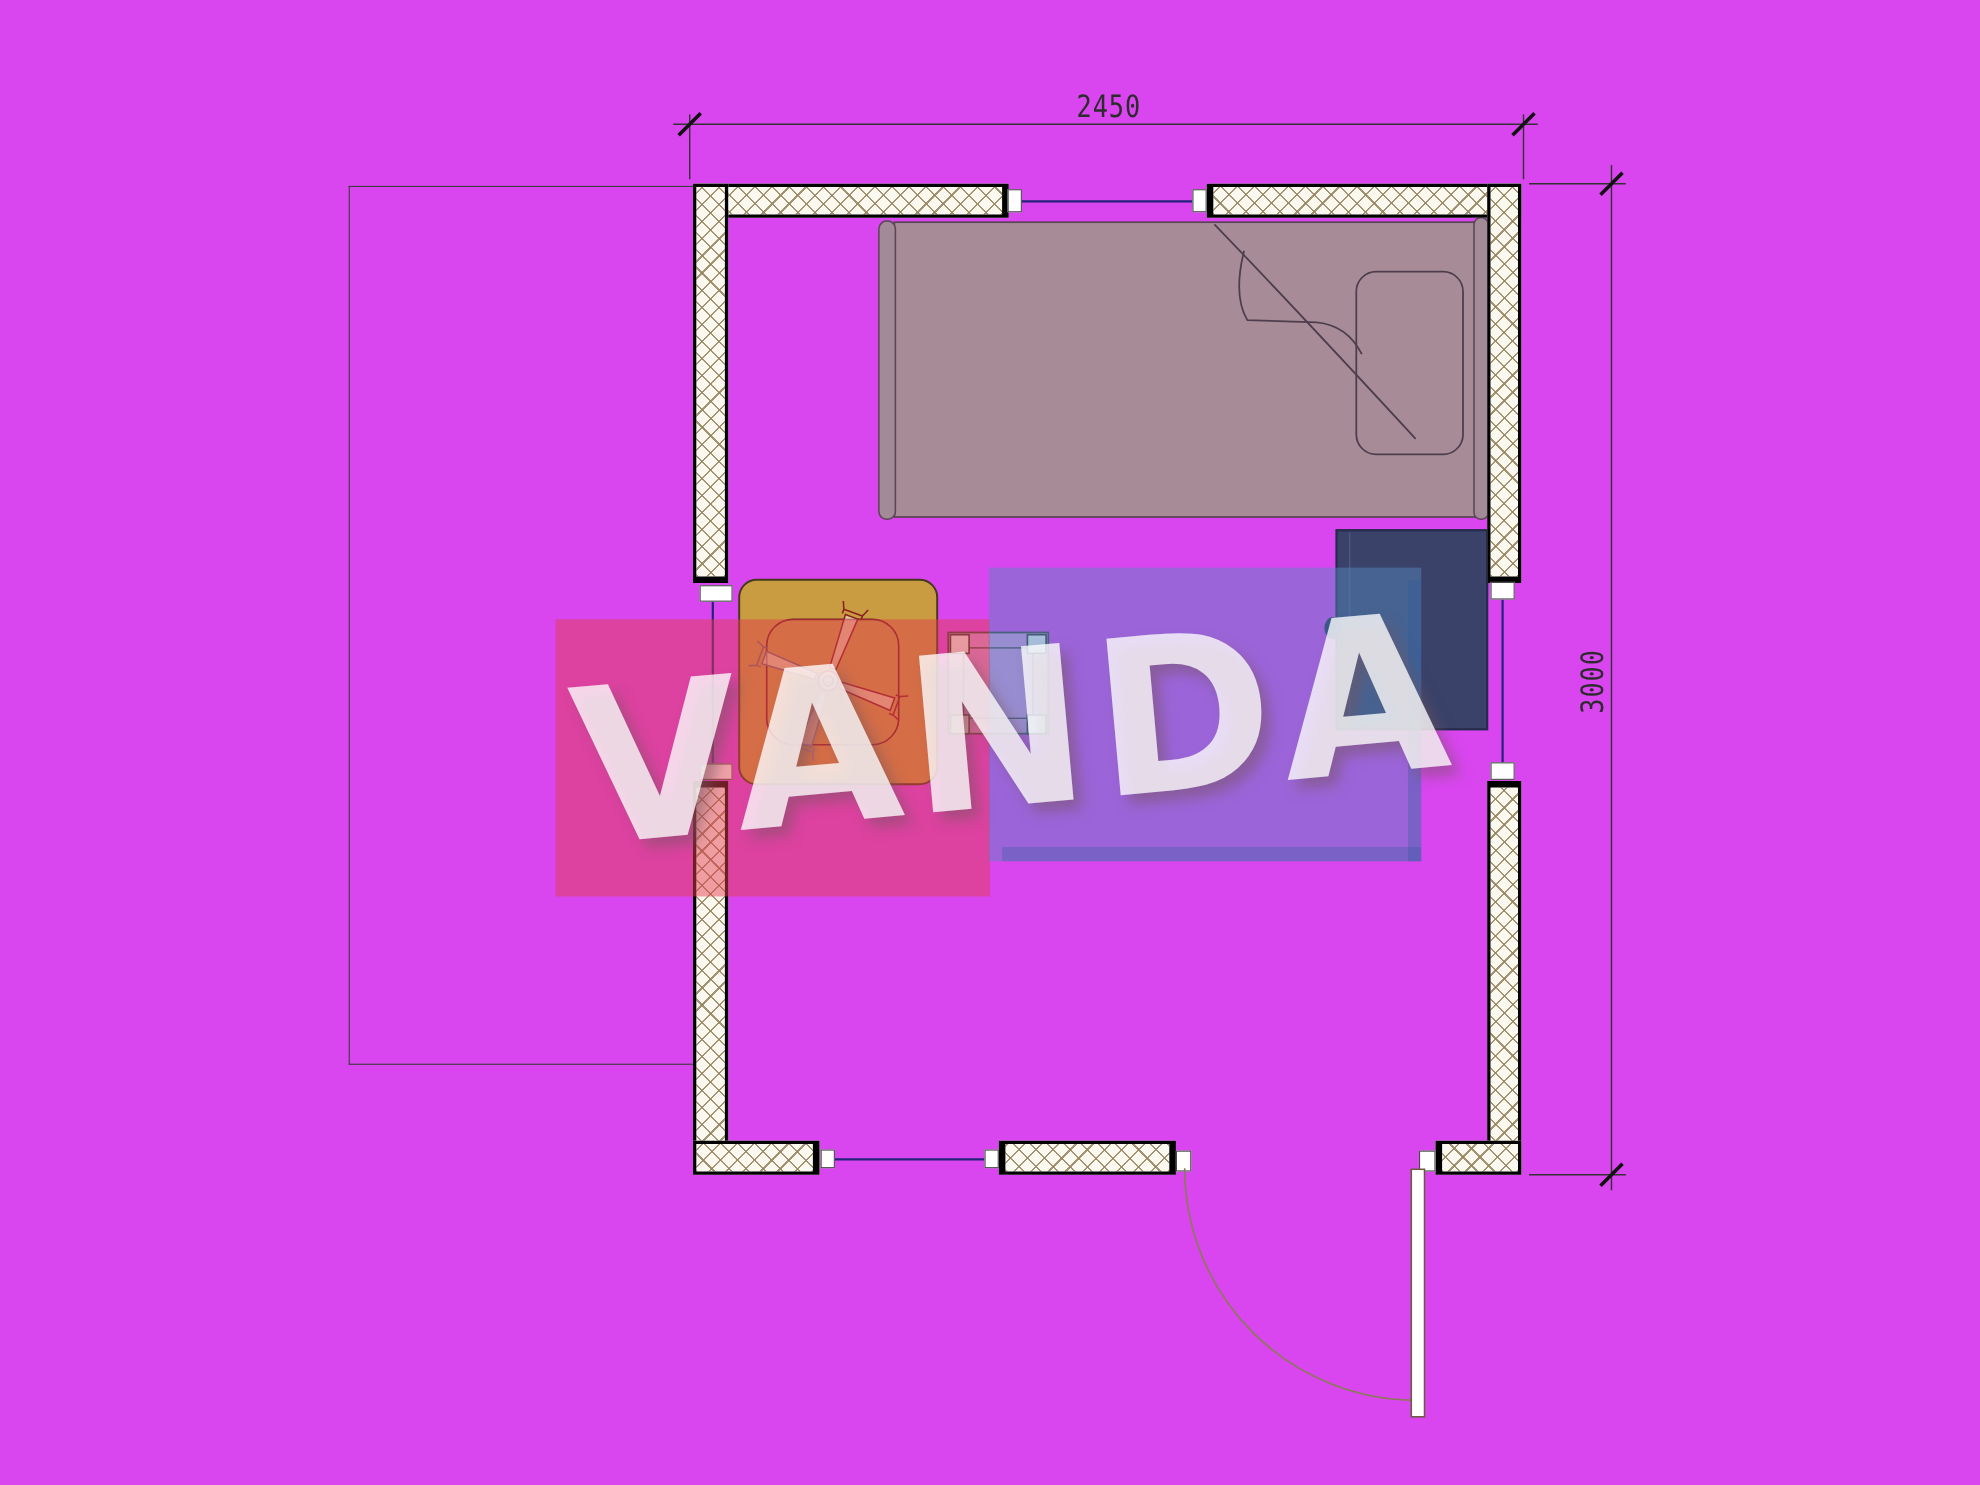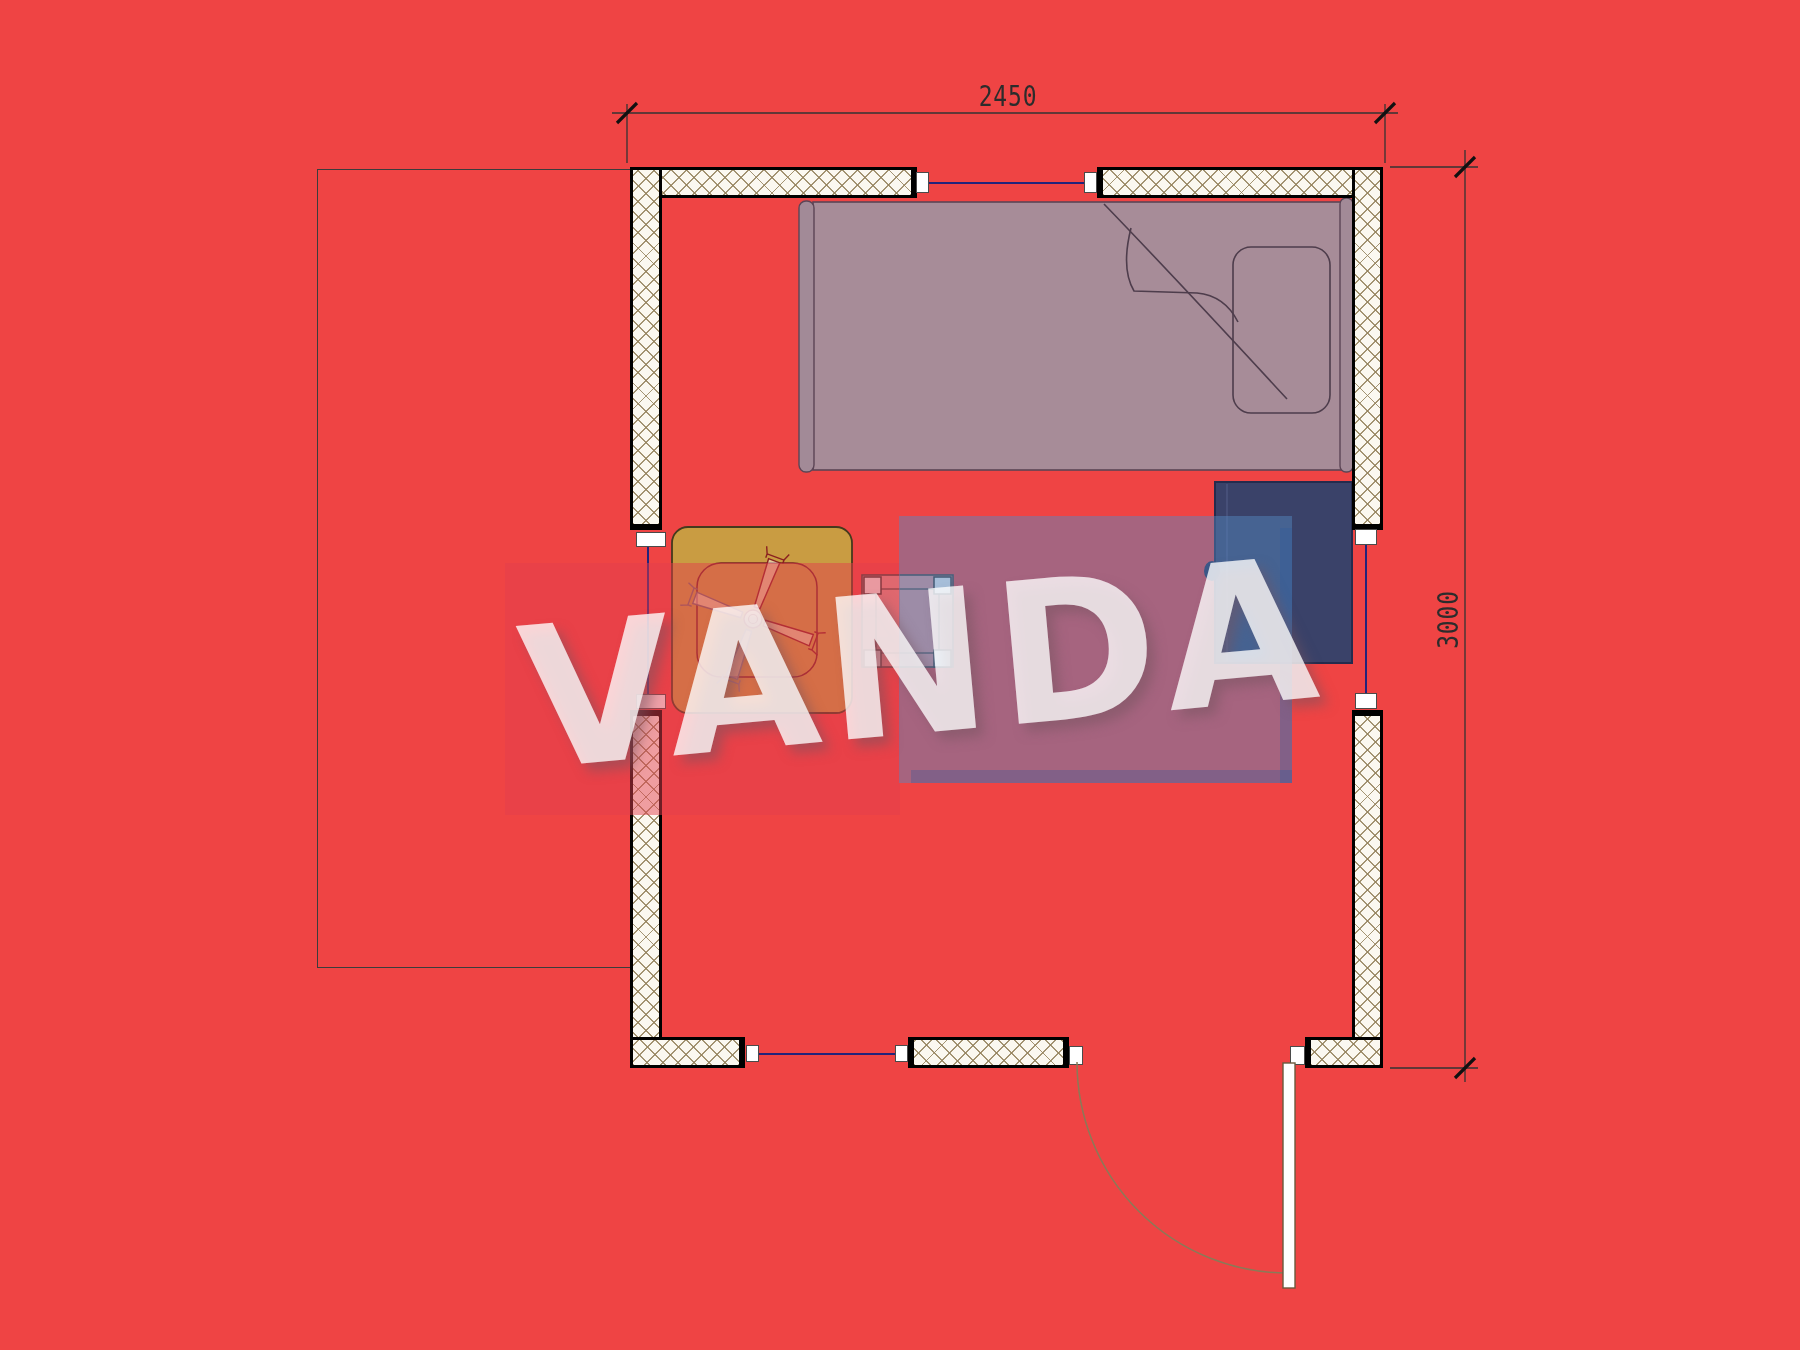--- a/index.html
+++ b/index.html
@@ -1,16 +1,16 @@
 <!DOCTYPE html>
 <html><head>
 <meta charset="utf-8">
 <style>
   html,body{margin:0;padding:0;background:#ffffff;}
-  #canvas{position:relative;width:1800px;height:1350px;background:#ef4444;overflow:hidden;
+  #canvas{position:relative;width:1800px;height:1350px;background:#d946ef;overflow:hidden;
           font-family:"DejaVu Sans", sans-serif;}
   .abs{position:absolute;}
   
   #lot{left:317px;top:169px;width:313px;height:797px;border:1.6px solid #3c3c3c;border-right:none;}
   
   .wall{position:absolute;box-sizing:border-box;border:3px solid #000;
     background:
       repeating-linear-gradient(45deg, rgba(148,130,92,.85) 0 1.4px, transparent 1.4px 11px),
       repeating-linear-gradient(-45deg, rgba(148,130,92,.85) 0 1.4px, transparent 1.4px 11px),
       #fbf8f0;}

